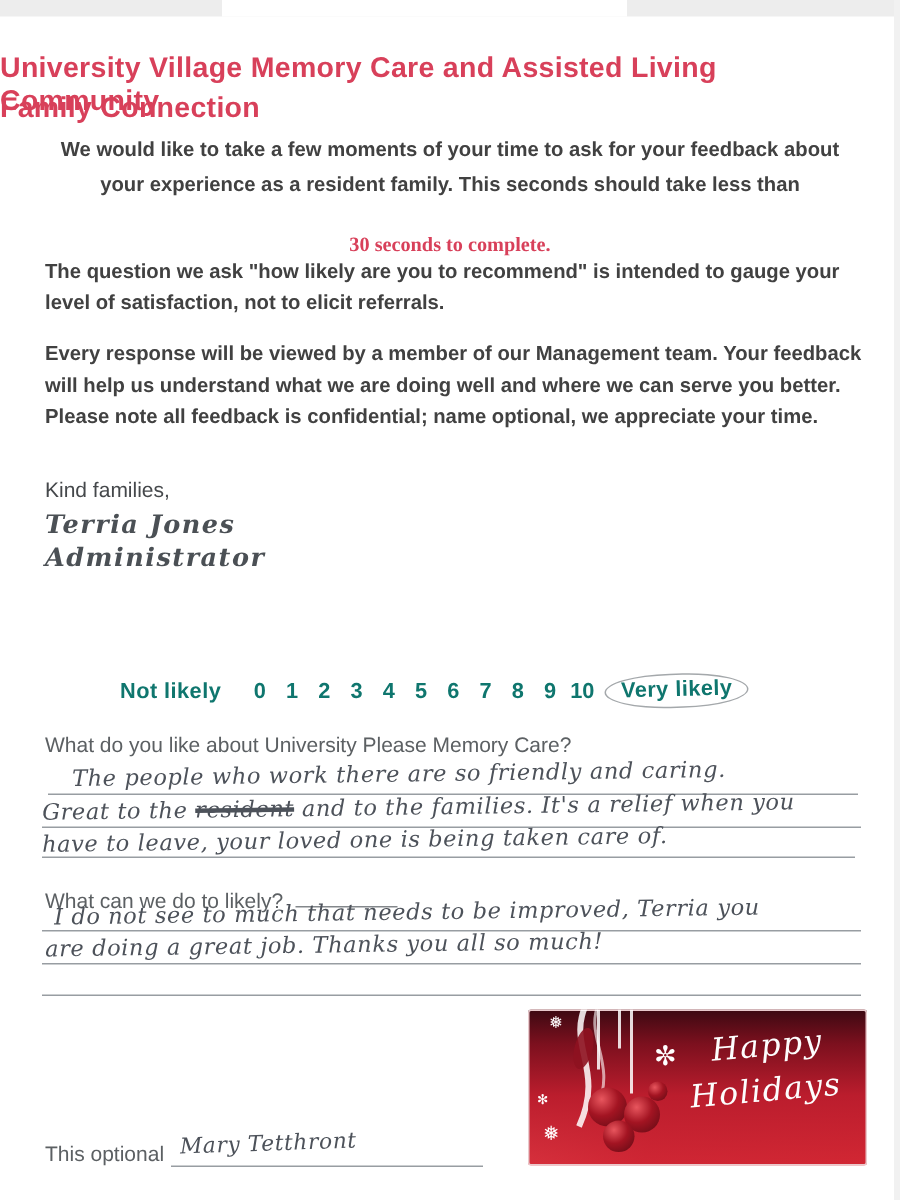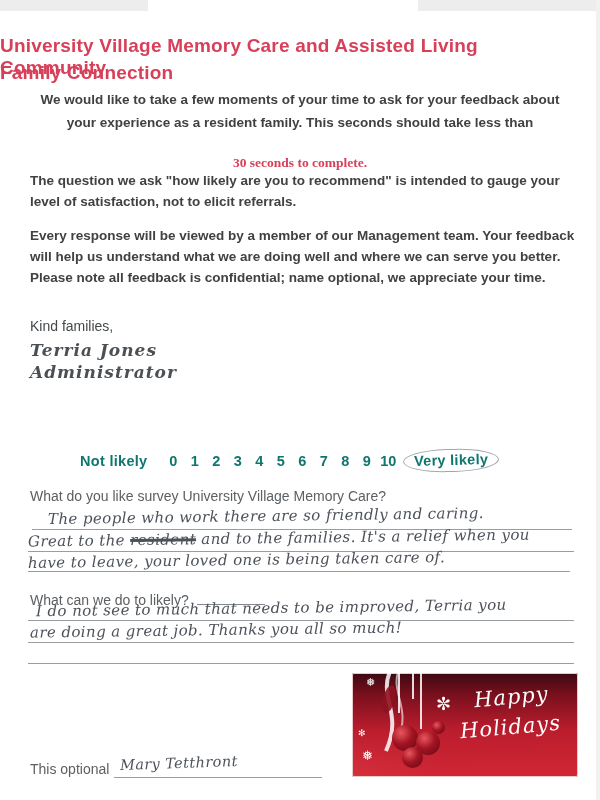--- a/index.html
+++ b/index.html
@@ -109,21 +109,21 @@
     <span class="num">4</span>
     <span class="num">5</span>
     <span class="num">6</span>
     <span class="num">7</span>
     <span class="num">8</span>
     <span class="num">9</span>
     <span class="num">10</span>
     <span class="circled">Very likely</span>
   </div>
 
-  <div class="question q1">What do you like survey University Village Memory Care?</div>
+  <div class="question q1">What do you like about University Please Memory Care?</div>
 
   <div class="hw" style="top:507px; left:48px;">The people who work there are so friendly and caring.</div>
   <div class="rule" style="top:529px; left:32px; width:540px;"></div>
   <div class="hw" style="top:529px; left:28px;">
     <span>Great to the </span><span class="scribble">resident</span><span> and to the families. It's a relief when you</span>
   </div>
   <div class="rule" style="top:551px; left:28px; width:546px;"></div>
   <div class="hw" style="top:551px; left:28px;">have to leave, your loved one is being taken care of.</div>
   <div class="rule" style="top:571px; left:28px; width:542px;"></div>
 

